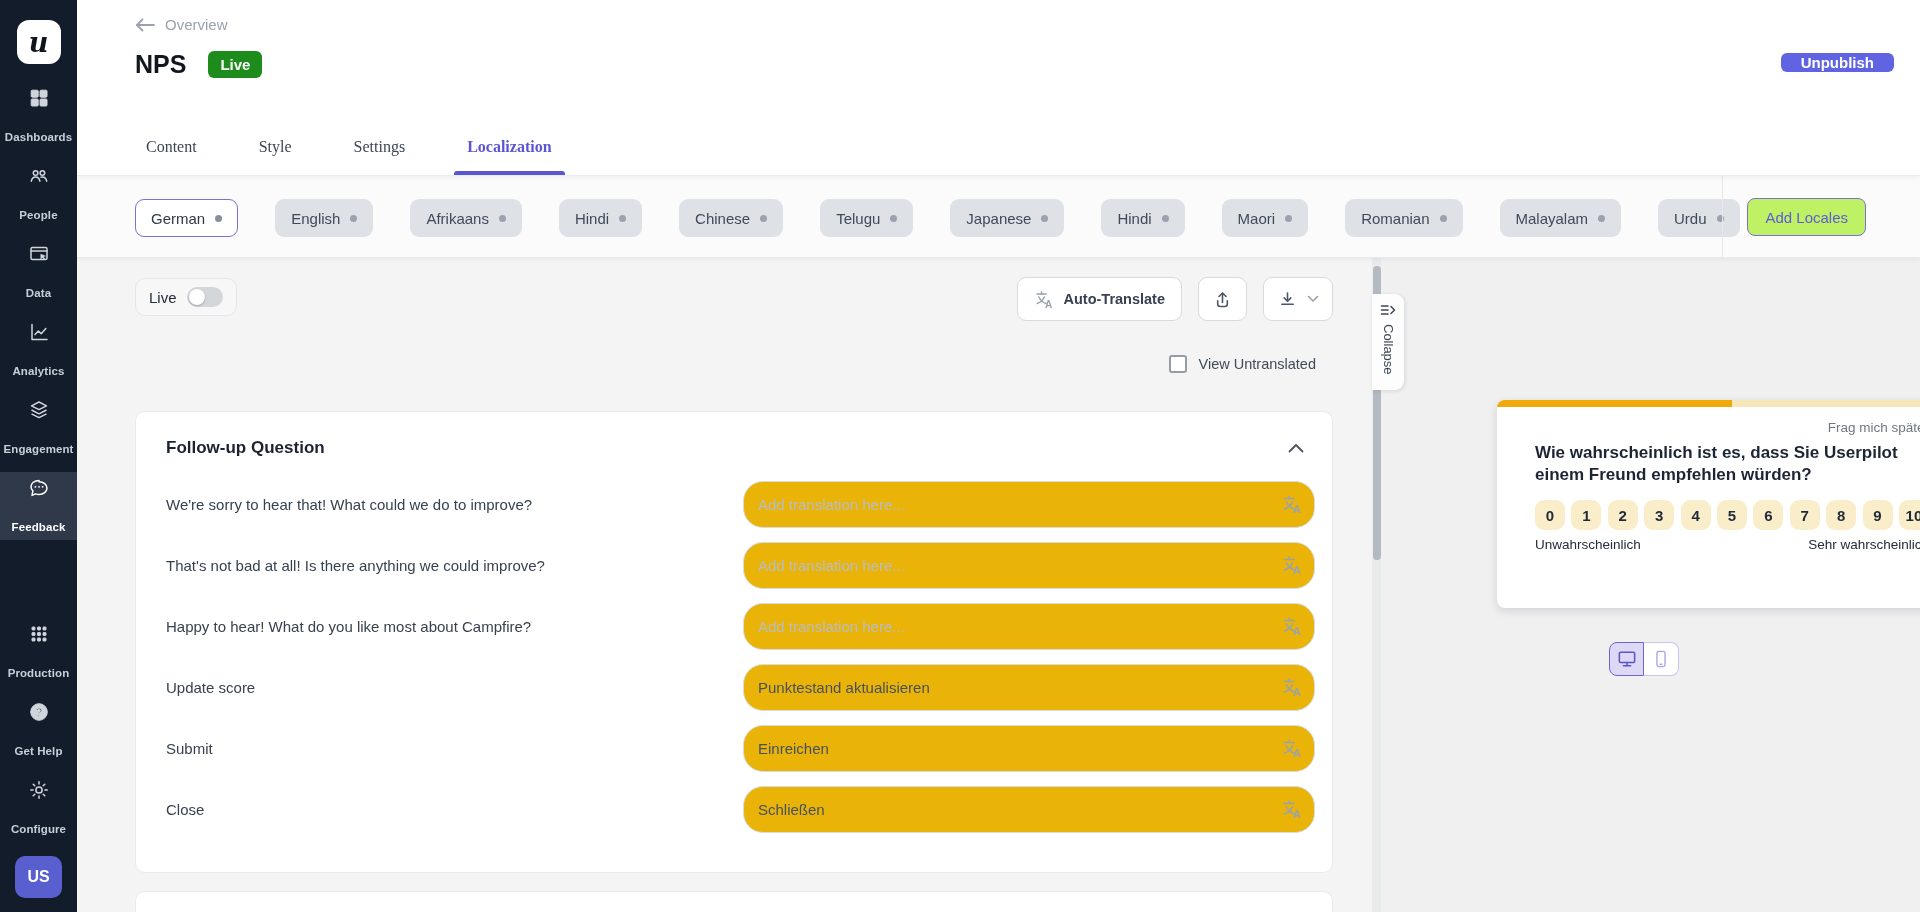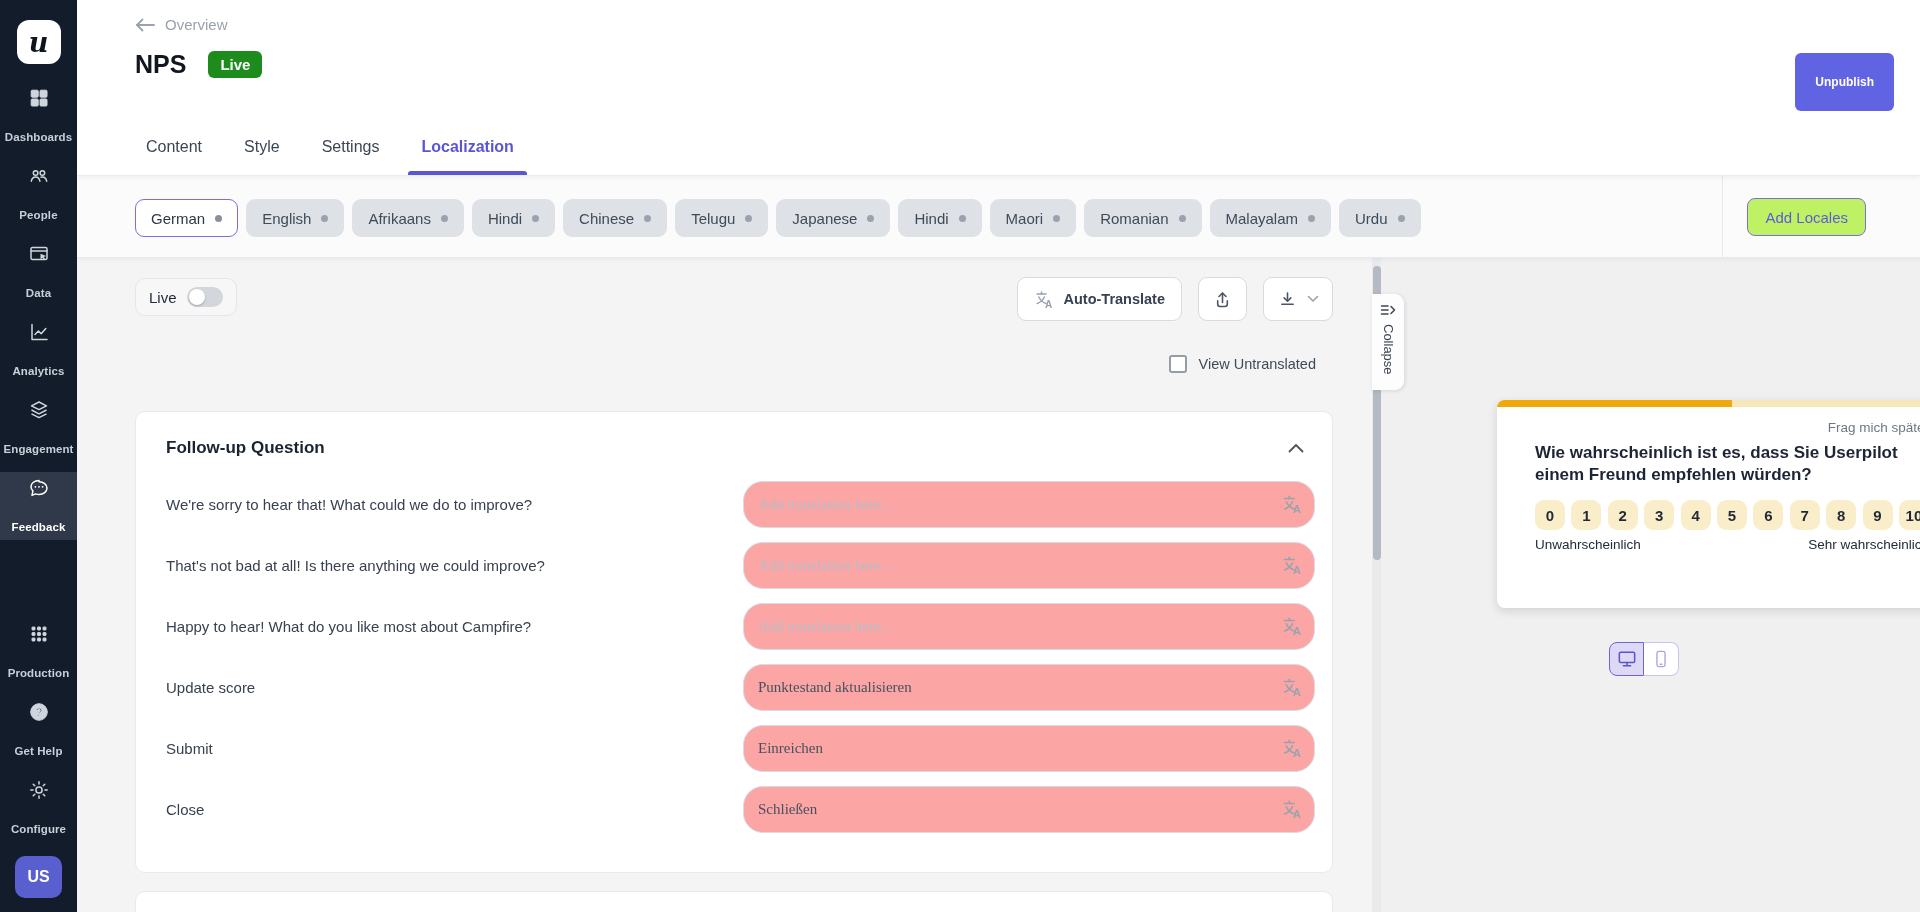--- a/index.html
+++ b/index.html
@@ -18,29 +18,29 @@
   .side-item.active svg { stroke:#ffffff; }
   .side-spacer { flex:1; }
   .avatar { width:47px; height:42px; margin:14px 0 14px; background:#5a5fd0; border-radius:10px; display:flex; align-items:center; justify-content:center; color:#fff; font-weight:bold; font-size:16px; cursor:pointer; }
 
   
   .topbar { position:absolute; left:77px; top:0; right:0; height:176px; background:#ffffff; border-bottom:1px solid #e9ebee; box-shadow:0 2px 5px rgba(20,25,40,.05); z-index:20; }
   .back-row { position:absolute; left:58px; top:16px; display:flex; align-items:center; gap:10px; color:#9aa3ad; font-size:15px; cursor:pointer; }
   .title-row { position:absolute; left:58px; top:50px; display:flex; align-items:center; gap:22px; }
   .page-title { font-size:25px; font-weight:bold; color:#12161f; }
   .live-badge { background:#1d8c1d; color:#fff; font-size:15px; font-weight:bold; padding:5px 12px; border-radius:6px; }
-  .unpublish-btn { position:absolute; right:26px; top:53px; background:#6164e2; color:#fff; border:none; font-size:12px; font-weight:bold; font-family:inherit; padding:22px 20px; border-radius:6px; cursor:pointer; }
-  .tabs { position:absolute; left:56px; bottom:0; display:flex; gap:16px; }
+  .unpublish-btn { position:absolute; right:26px; top:53px; background:#6164e2; color:#fff; border:none; font-size:15px; font-weight:bold; font-family:inherit; padding:1px 20px; border-radius:6px; cursor:pointer; }
+  .tabs { position:absolute; left:56px; bottom:0; display:flex; gap:36px;font-family:Liberation Serif, serif; }
   .tab { position:relative; padding:0 13px 19px; font-size:16px; color:#3c4653; cursor:pointer; }
   .tab.active { color:#5a55d2; font-weight:bold; }
   .tab.active::after { content:''; position:absolute; left:0; right:0; bottom:0; height:4px; background:#5a55d2; border-radius:3px 3px 0 0; }
 
   
   .chips-strip { position:absolute; left:77px; top:176px; right:0; height:82px; background:#fbfbfc; border-bottom:1px solid #e7e9ec; box-shadow:0 2px 5px rgba(20,25,40,.04); z-index:19; }
-  .chips { position:absolute; left:58px; top:23px; display:flex; gap:8px; }
+  .chips { position:absolute; left:58px; top:23px; display:flex; gap:37px; }
   .chip { display:flex; align-items:center; gap:10px; height:38px; padding:0 15px; background:#dee2e7; border:1.5px solid transparent; border-radius:9px; font-size:15px; color:#3f4a58; cursor:pointer; white-space:nowrap; }
   .chip .dot { width:7px; height:7px; border-radius:50%; background:#99a2ae; }
   .chip.selected { background:#ffffff; border-color:#7a70d8; color:#2f3844; }
   .chip.selected .dot { background:#868f9b; }
   .chips-divider { position:absolute; right:197px; top:0; width:1px; height:82px; background:#e6e8eb; }
   .add-locales-btn { position:absolute; right:54px; top:22px; height:38px; padding:0 17px; background:#bef264; border:1px solid #7a70d8; border-radius:8px; color:#5f5bd7; font-size:15px; font-family:inherit; cursor:pointer; }
 
   
   .content { position:absolute; left:77px; top:258px; right:0; bottom:0; background:#f4f4f5; }
   .left-pane { position:absolute; left:0; top:0; width:1295px; height:100%; }
@@ -59,21 +59,21 @@
   .untranslated-row .cb-label { font-size:14.5px; color:#3f4a57; }
 
   
   .qcard { position:absolute; left:58px; top:153px; width:1198px; height:462px; background:#fff; border:1px solid #e8eaee; border-radius:10px; }
   .qcard-head { display:flex; align-items:center; justify-content:space-between; padding:26px 28px 0 30px; }
   .qcard-title { font-size:17px; font-weight:bold; color:#1b2330; }
   .qcard-rows { margin-top:23px; display:flex; flex-direction:column; gap:14px; padding:0 17px 0 30px; }
   .trow { display:flex; align-items:center; }
   .trow .t-label { flex:1; font-size:15px; color:#38424e; padding-right:20px; }
   .t-input-wrap { position:relative; width:572px; height:47px; }
-  .t-input-wrap input { width:100%; height:100%; border:1px solid #d8dbe1; border-radius:20px; padding:0 46px 0 14px; font-size:15px; font-family:Liberation Serif, serif; color:#47515e; background:#fca5a5; outline:none; }
+  .t-input-wrap input { width:100%; height:100%; border:1px solid #d8dbe1; border-radius:20px; padding:0 46px 0 14px; font-size:15px; font-family:Liberation Sans, sans-serif; color:#47515e; background:#eab308; outline:none; }
   .t-input-wrap input::placeholder { color:#b7bdc7; }
   .t-input-wrap .tr-ico { position:absolute; right:12px; top:12px; }
 
   .next-card { position:absolute; left:58px; top:633px; width:1198px; height:60px; background:#fff; border:1px solid #e8eaee; border-radius:10px; }
 
   
   .v-scroll { position:absolute; left:1295px; top:0; width:9px; height:100%; background:#e9eaec; }
   .v-scroll .thumb { position:absolute; left:0.5px; top:8px; width:8px; height:294px; background:#b4bac2; border-radius:4px; }
   .collapse-tab { position:absolute; left:1295px; top:36px; width:32px; height:96px; background:#fdfdfe; border-radius:0 9px 9px 0; box-shadow:1px 1px 4px rgba(20,25,40,.12); z-index:5; display:flex; flex-direction:column; align-items:center; padding-top:9px; gap:7px; cursor:pointer; }
   .collapse-tab .c-label { writing-mode:vertical-rl; font-size:13px; color:#3c4652; }

